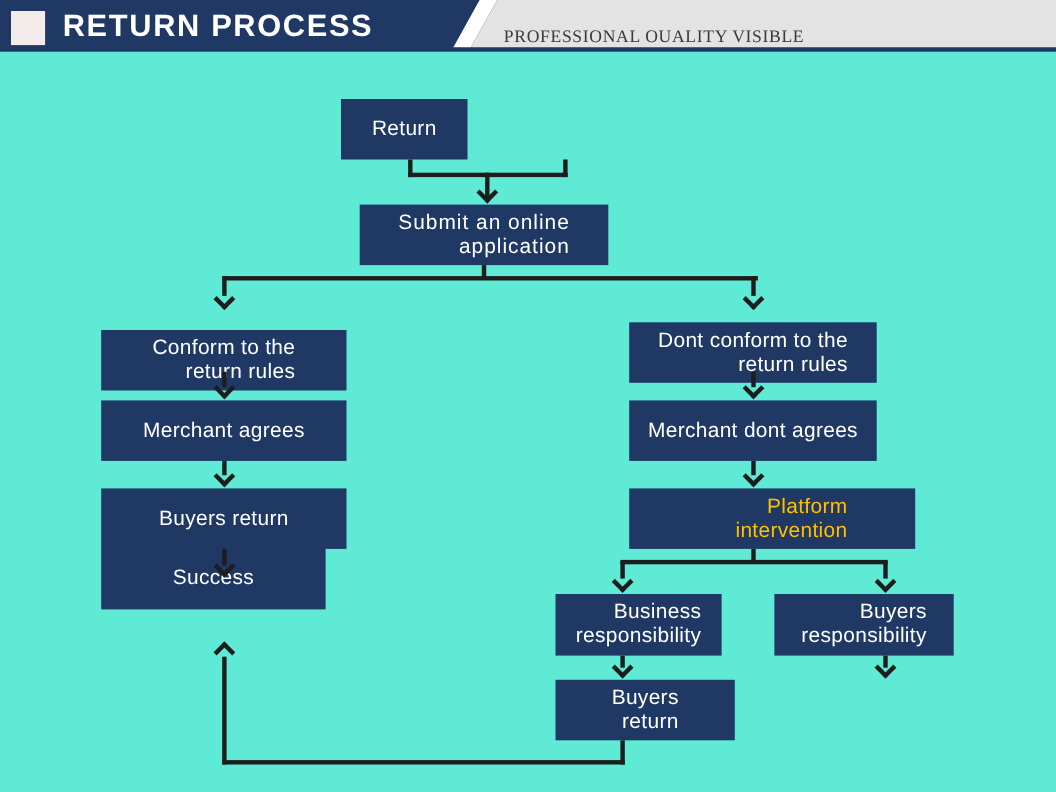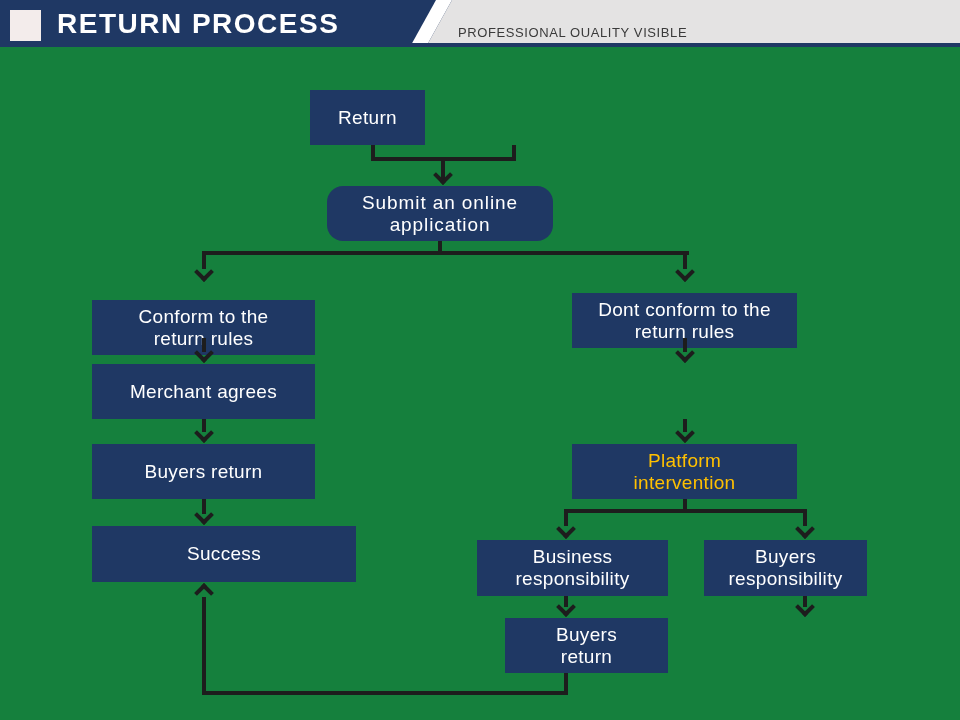--- a/index.html
+++ b/index.html
@@ -4,36 +4,36 @@
 <style>
   :root{
     --navy:#1F3864;
     --line:#1d1d1d;
     --gray-band:#E4E3E3;
     --accent:#F3ECEB;
     --yellow:#FFC000;
   }
   *{margin:0;padding:0;box-sizing:content-box;}
   body{background:#fff;font-family:"Liberation Sans",sans-serif;}
-  .stage{position:relative;width:960px;height:720px;background:#15803d;overflow:hidden;}
+  .stage{position:relative;width:960px;height:720px;background:#5eead4;overflow:hidden;}
 
   
   .header{position:absolute;left:0;top:0;width:960px;height:47px;background:var(--navy);overflow:hidden;}
   .accent-square{position:absolute;left:10px;top:10px;width:31px;height:31px;background:var(--accent);}
   .slide-title{position:absolute;left:57px;top:8px;font-size:28px;font-weight:bold;color:#ffffff;letter-spacing:1.5px;white-space:nowrap;}
   .band-white{position:absolute;left:436px;top:0;width:16px;height:43px;background:#ffffff;transform:skewX(-29deg);transform-origin:0 0;}
   .band-gray{position:absolute;left:452px;top:0;width:560px;height:43px;background:var(--gray-band);transform:skewX(-29deg);transform-origin:0 0;}
-  .tagline{position:absolute;left:458px;top:25px;font-size:13px;color:#3a3a3a;letter-spacing:0.6px;white-space:nowrap;}
+  .tagline{position:absolute;left:458px;top:25px;font-size:16px;color:#3a3a3a;letter-spacing:0.6px;white-space:nowrap;font-family:Liberation Serif, serif;}
 
   
   .node{position:absolute;background:var(--navy);color:#ffffff;display:flex;align-items:center;justify-content:center;
         text-align:center;font-size:19px;line-height:1.15;letter-spacing:0.3px;}
-  .node-label{white-space:pre-line;}
-  .node.spread{letter-spacing:0.9px;border-radius:16px;}
-  .node.highlight{color:var(--yellow);}
+  .node-label{white-space:pre-line;text-align:right;}
+  .node.spread{letter-spacing:0.9px;}
+  .node.highlight{color:var(--yellow);padding-left:35px;}
 
   
   .ln{position:absolute;background:var(--line);}
   .chev{position:absolute;width:14px;height:14px;box-sizing:border-box;
         border-right:4px solid var(--line);border-bottom:4px solid var(--line);}
   .chev.down{transform:rotate(45deg);}
   .chev.up{transform:rotate(-135deg);}
 </style>
 </head>
 <body>
@@ -58,32 +58,35 @@
   <div class="node" style="left:92px;top:300px;width:223px;height:55px">
     <span class="node-label">Conform to the
 return rules</span>
     </div>
   <div class="node" style="left:92px;top:364px;width:223px;height:55px">
     <span class="node-label">Merchant agrees</span>
     </div>
   <div class="node" style="left:92px;top:444px;width:223px;height:55px">
     <span class="node-label">Buyers return</span>
     </div>
-  <div class="node" style="left:92px;top:526px;width:264px;height:56px">
+  <div class="node" style="left:92px;top:498px;width:204px;height:56px">
     <span class="node-label">Success</span>
     </div>
   <div class="node" style="left:572px;top:293px;width:225px;height:55px">
     <span class="node-label">Dont conform to the
 return rules</span>
     </div>
+  <div class="node" style="left:572px;top:364px;width:225px;height:55px">
+    <span class="node-label">Merchant dont agrees</span>
+    </div>
   <div class="node highlight" style="left:572px;top:444px;width:225px;height:55px">
     <span class="node-label">Platform
 intervention</span>
     </div>
-  <div class="node" style="left:477px;top:540px;width:191px;height:56px">
+  <div class="node" style="left:505px;top:540px;width:151px;height:56px">
     <span class="node-label">Business
 responsibility</span>
     </div>
   <div class="node" style="left:704px;top:540px;width:163px;height:56px">
     <span class="node-label">Buyers
 responsibility</span>
     </div>
   <div class="node" style="left:505px;top:618px;width:163px;height:55px">
     <span class="node-label">Buyers
 return</span>

